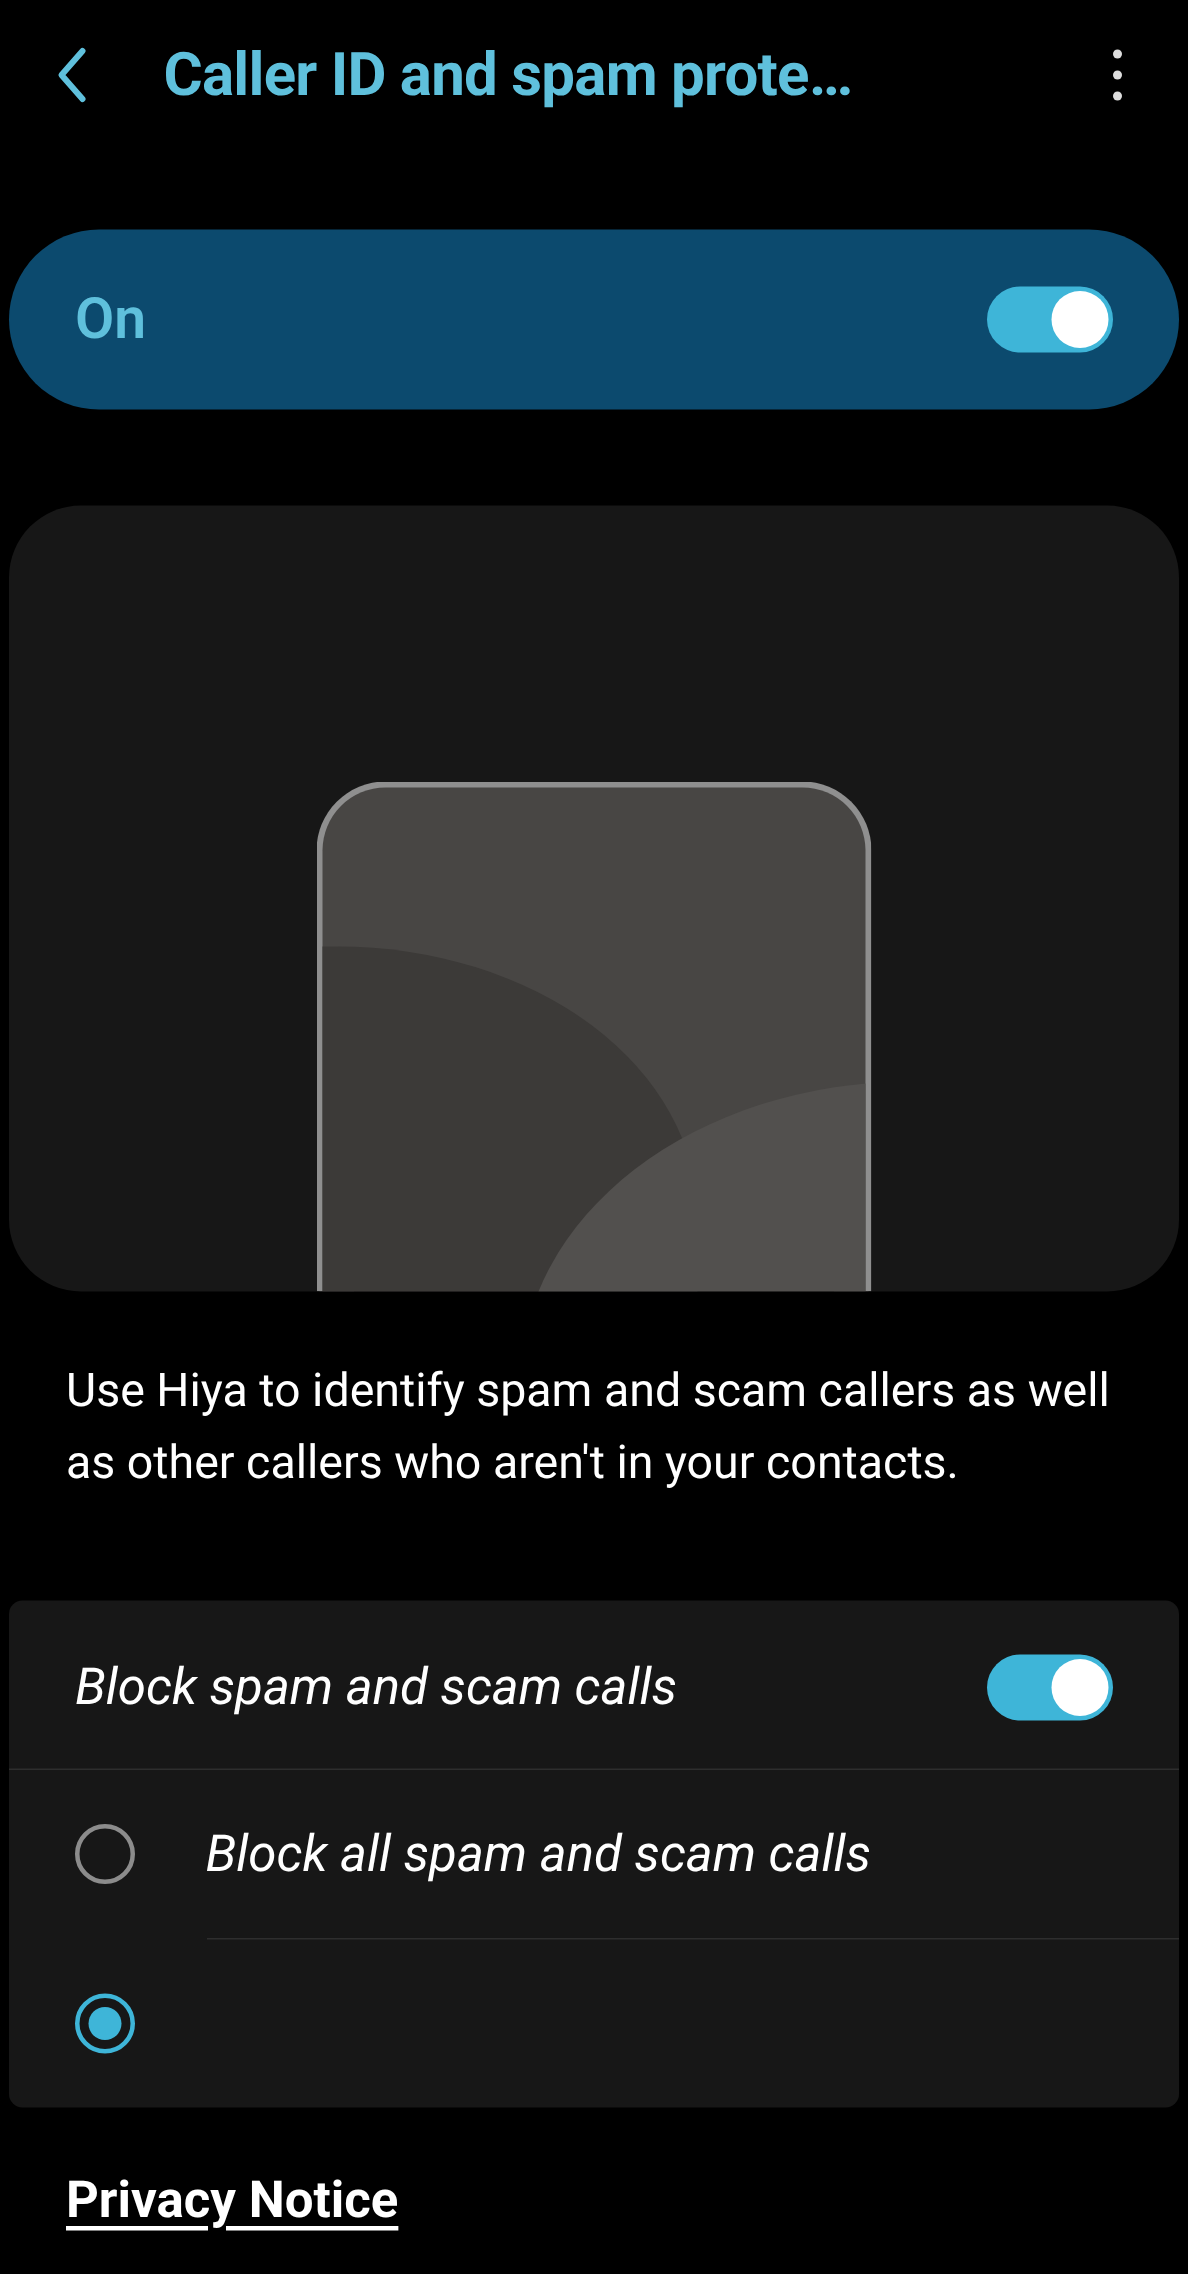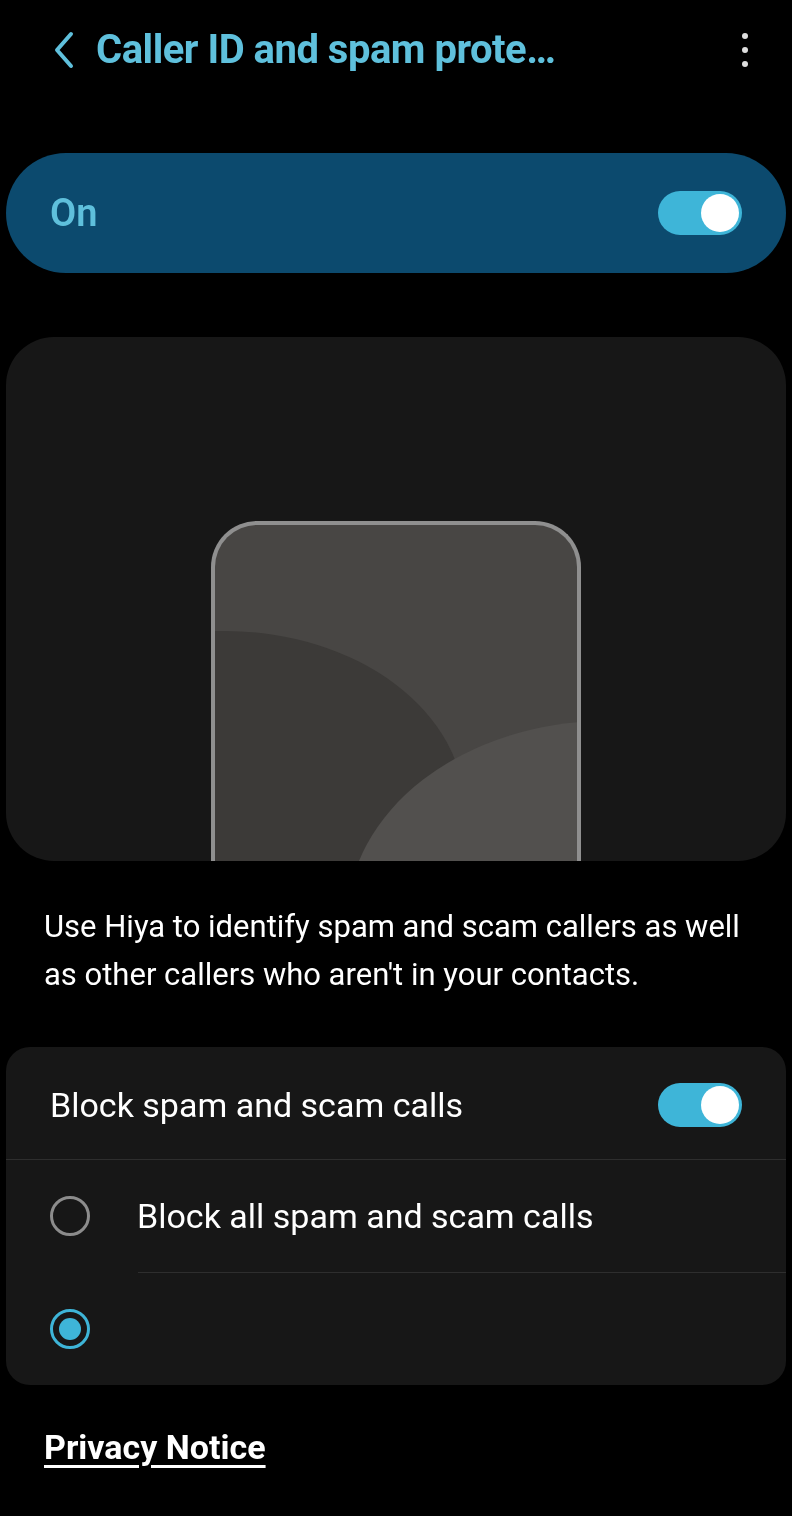--- a/index.html
+++ b/index.html
@@ -1,20 +1,20 @@
 <!DOCTYPE html>
 <html><head>
 <meta charset="utf-8">
 <style>
   * { box-sizing: border-box; margin: 0; padding: 0; }
   html, body { width: 792px; height: 1516px; background: #000; color: #fff; font-family: -apple-system, "Segoe UI", Roboto, sans-serif; overflow: hidden; }
   body { display: flex; flex-direction: column; }
 
   
-  .header { display: flex; align-items: center; padding: 26px 24px 22px 24px; gap: 10px; margin-left: 16px; }
+  .header { display: flex; align-items: center; padding: 26px 24px 22px 24px; gap: 39px; }
   .back-icon { width: 46px; height: 46px; display: flex; align-items: center; justify-content: center; color: #5fc0dc; cursor: pointer; flex-shrink: 0; }
   .title { flex: 1; color: #5fc0dc; font-size: 40px; font-weight: 700; white-space: nowrap; overflow: hidden; text-overflow: ellipsis; letter-spacing: -0.5px; }
   .more-icon { width: 46px; height: 46px; display: flex; flex-direction: column; align-items: center; justify-content: center; gap: 8px; cursor: pointer; flex-shrink: 0; }
   .more-icon .dot { width: 6px; height: 6px; border-radius: 50%; background: #dedede; }
 
   
   .master-card {
     margin: 58px 6px 0 6px;
     background: #0c4a6e;
     border-radius: 60px;
@@ -70,24 +70,24 @@
   }
 
   
   .description {
     margin: 42px 44px 0 44px;
     color: #ffffff; font-size: 31px; line-height: 1.55;
   }
 
   
   .options-card {
-    margin: 48px 6px 0 6px;
+    margin: 68px 6px 0 6px;
     background: #171717;
-    border-radius: 24px;
-    display: flex; flex-direction: column;
+    border-radius: 9px;
+    display: flex; flex-direction: column; font-style: italic;
   }
   .option-toggle-row {
     display: flex; align-items: center; justify-content: space-between;
     padding: 36px 44px 32px 44px;
     border-bottom: 1px solid #2e2e2e;
   }
   .option-toggle-label { color: #fff; font-size: 34px; }
 
   .radio-row {
     display: flex; align-items: center; gap: 47px;

